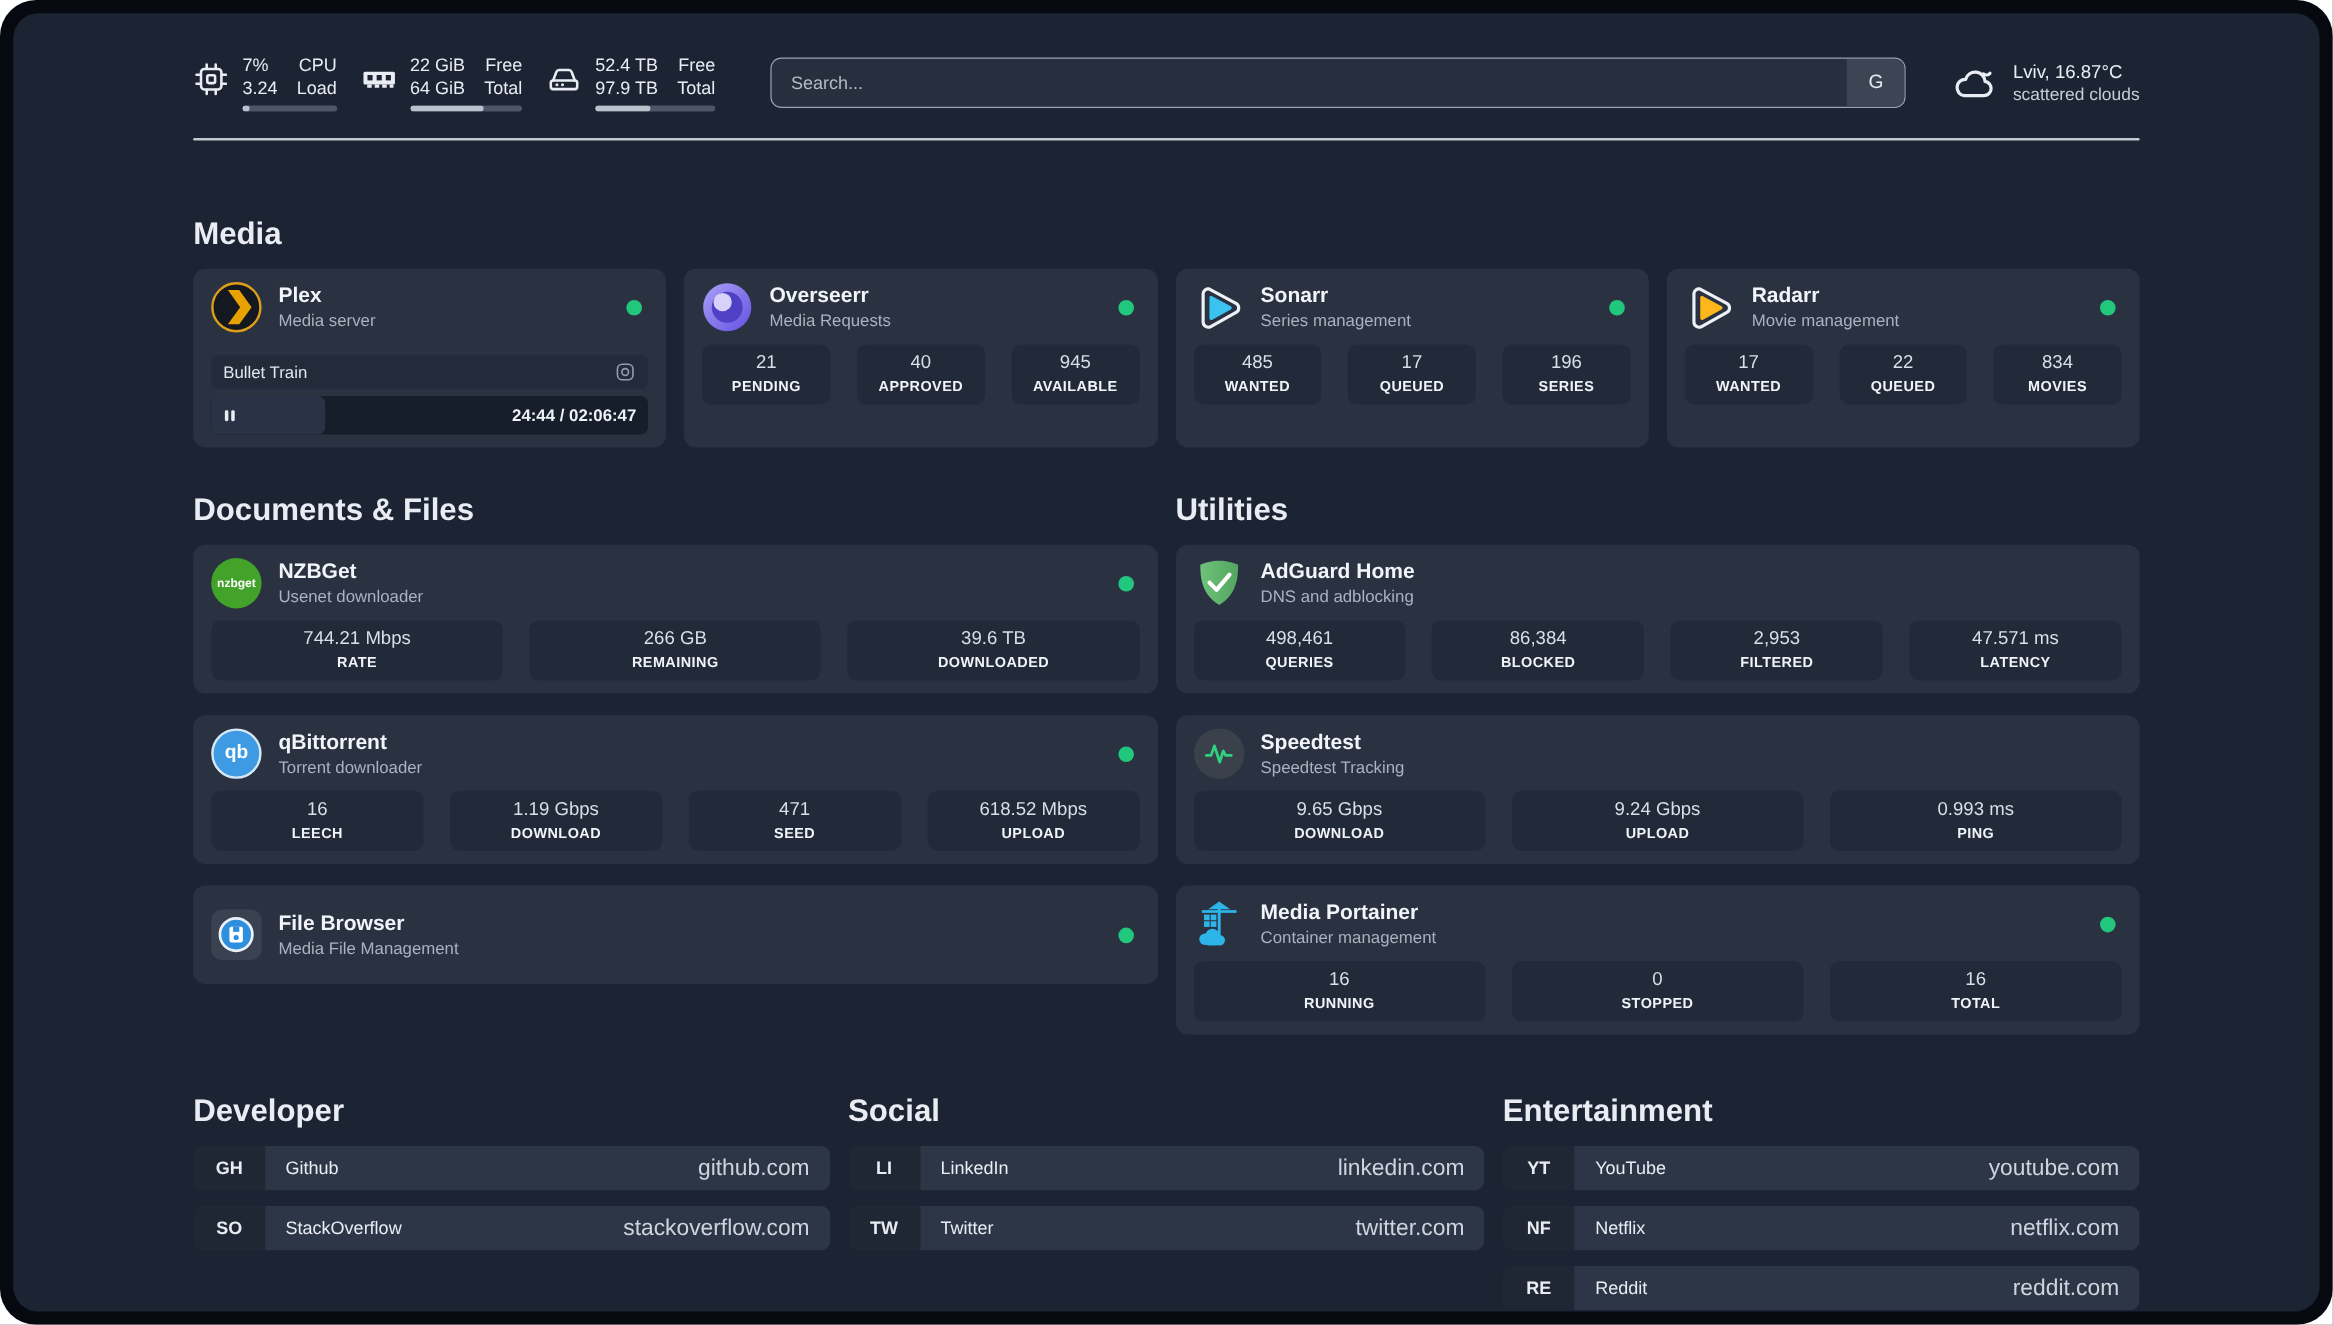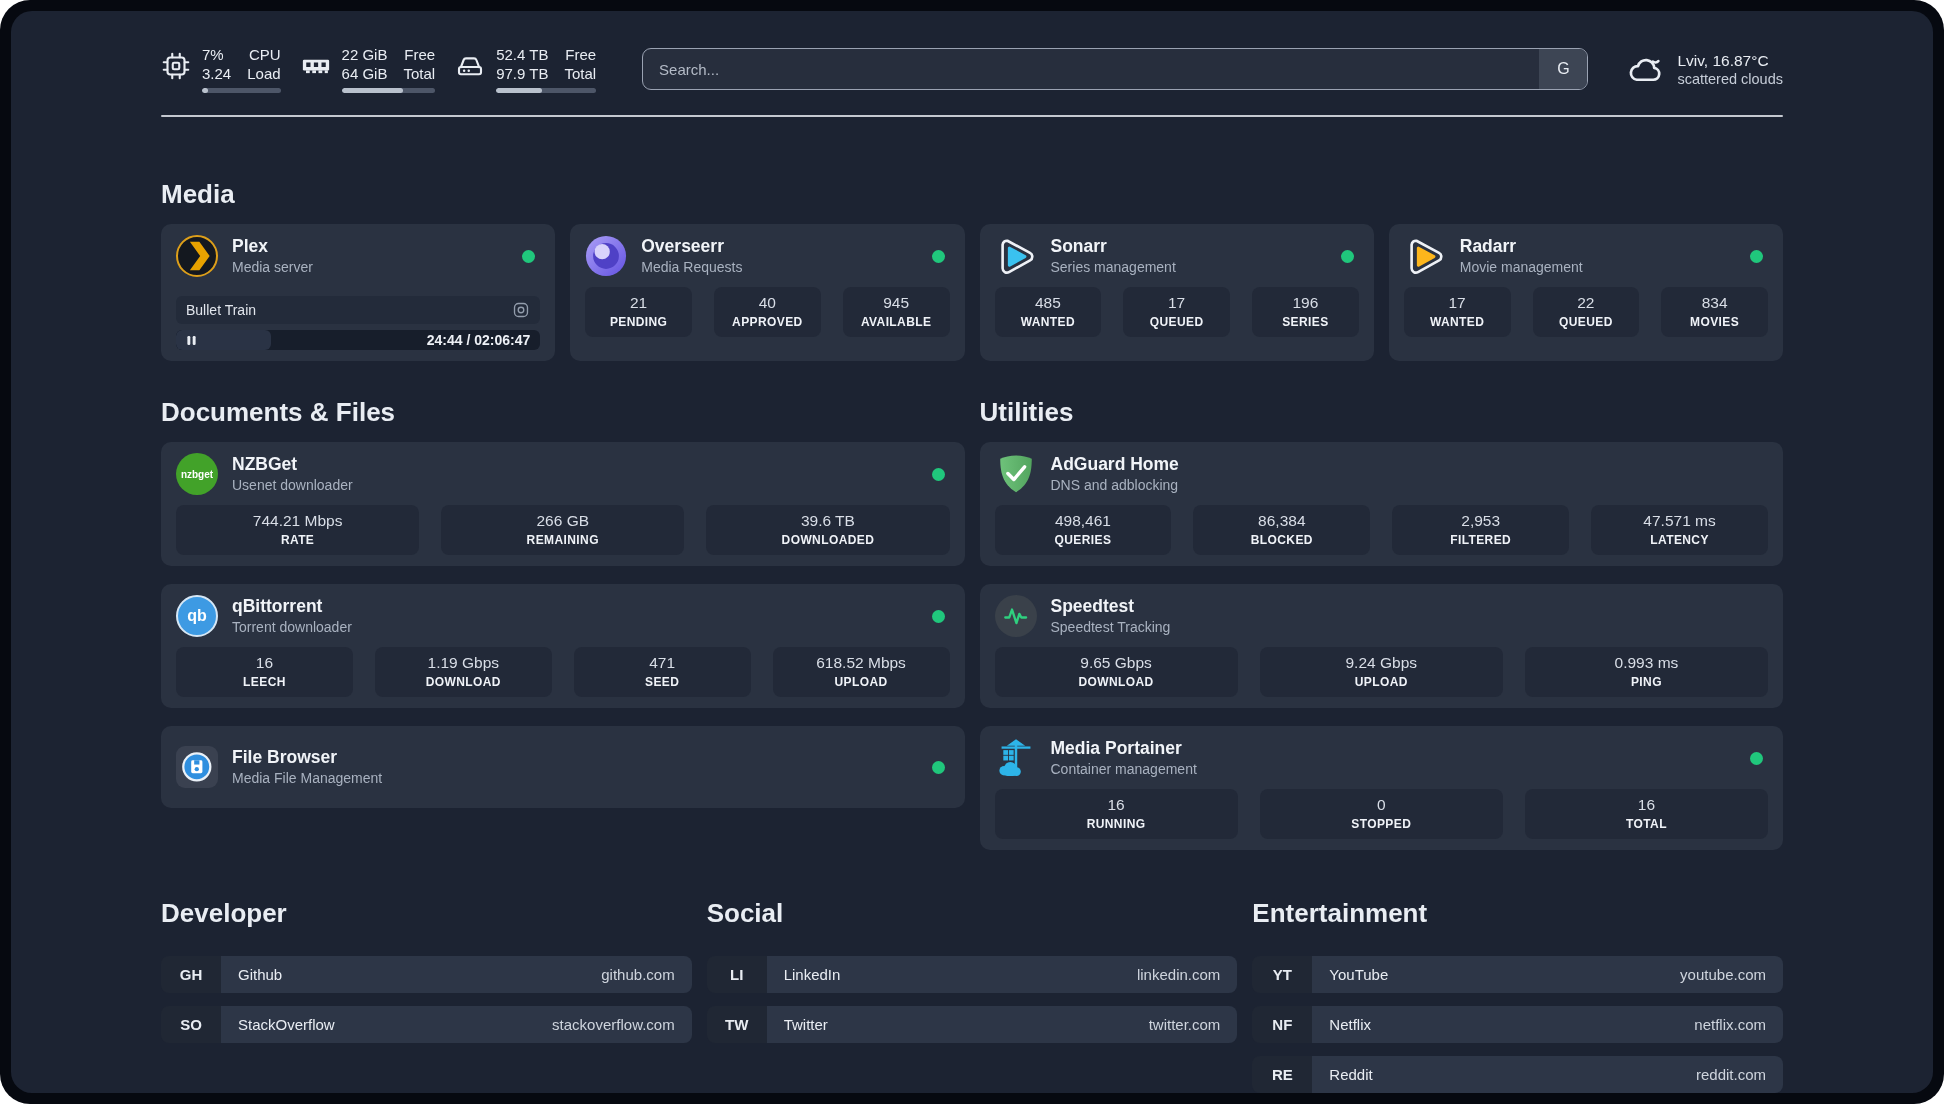--- a/index.html
+++ b/index.html
@@ -61,48 +61,48 @@
   .stat-value{font-size:15.5px;color:#d9dee7;line-height:20px;}
   .stat-label{font-size:12px;font-weight:700;letter-spacing:.4px;color:#f0f3f8;line-height:16px;margin-top:1px;}
 
   
   .media-player{margin-top:19px;}
   .np-row{display:flex;align-items:center;justify-content:space-between;background:#232b3a;
           border-radius:6px;padding:3px 10px;height:22px;}
   .np-title{font-size:14px;color:#e2e6ed;}
   .np-icon{width:18px;height:18px;}
   .np-icon svg{width:100%;height:100%;display:block;}
-  .np-progress{position:relative;margin-top:6px;height:20px;background:#171e2b;border-radius:6px;
+  .np-progress{position:relative;margin-top:6px;height:32px;background:#171e2b;border-radius:6px;
                overflow:hidden;display:flex;align-items:center;}
   .np-fill{position:absolute;left:0;top:0;bottom:0;background:#2a3345;border-radius:6px;}
   .np-pause{position:relative;width:13px;height:13px;margin-left:9px;}
   .np-pause svg{width:100%;height:100%;display:block;}
   .np-time{position:absolute;right:10px;font-size:14px;font-weight:600;color:#eef1f6;}
 
   
   .plex-circle{width:100%;height:100%;border-radius:50%;background:#14181f;border:2.5px solid #dd9f1a;
                display:flex;align-items:center;justify-content:center;box-sizing:border-box;}
   .nzbget-circle{width:100%;height:100%;border-radius:50%;background:#42a229;color:#fff;font-size:10px;
                  font-weight:700;display:flex;align-items:center;justify-content:center;}
   .qb-circle{width:100%;height:100%;border-radius:50%;background:#3d9ae3;border:2.5px solid #d6e7f5;color:#fff;
              font-size:16px;font-weight:700;display:flex;align-items:center;justify-content:center;box-sizing:border-box;}
   .fb-tile{width:100%;height:100%;border-radius:9px;background:#3a4150;display:flex;align-items:center;justify-content:center;}
   .fb-tile svg{width:80%;height:80%;}
   .speed-circle{width:100%;height:100%;border-radius:50%;background:#3a414a;display:flex;align-items:center;justify-content:center;}
   .speed-circle svg{width:70%;height:70%;}
 
   
   .links-grid{display:grid;grid-template-columns:repeat(3,1fr);gap:15px;margin-top:48px;align-items:start;}
-  .link-rows{display:flex;flex-direction:column;gap:13px;margin-top:28px;}
+  .link-rows{display:flex;flex-direction:column;gap:13px;margin-top:15px;}
   .link-row{display:flex;height:37px;border-radius:8px;overflow:hidden;text-decoration:none;cursor:pointer;}
   .link-badge{width:60px;flex:none;background:#202734;color:#e8ecf2;font-size:15px;font-weight:700;
               display:flex;align-items:center;justify-content:center;}
   .link-body{flex:1;background:#2d3647;display:flex;align-items:center;justify-content:space-between;padding:0 17px;}
   .link-name{font-size:15px;color:#e9edf3;}
-  .link-url{font-size:15px;color:#ced4dd;}
+  .link-url{font-size:19px;color:#ced4dd;}
 </style>
 </head>
 <body>
 
 <div class="canvas">
   <div class="frame"></div>
   <div class="page">
 
     <header class="topbar">
       <div class="hstats">

